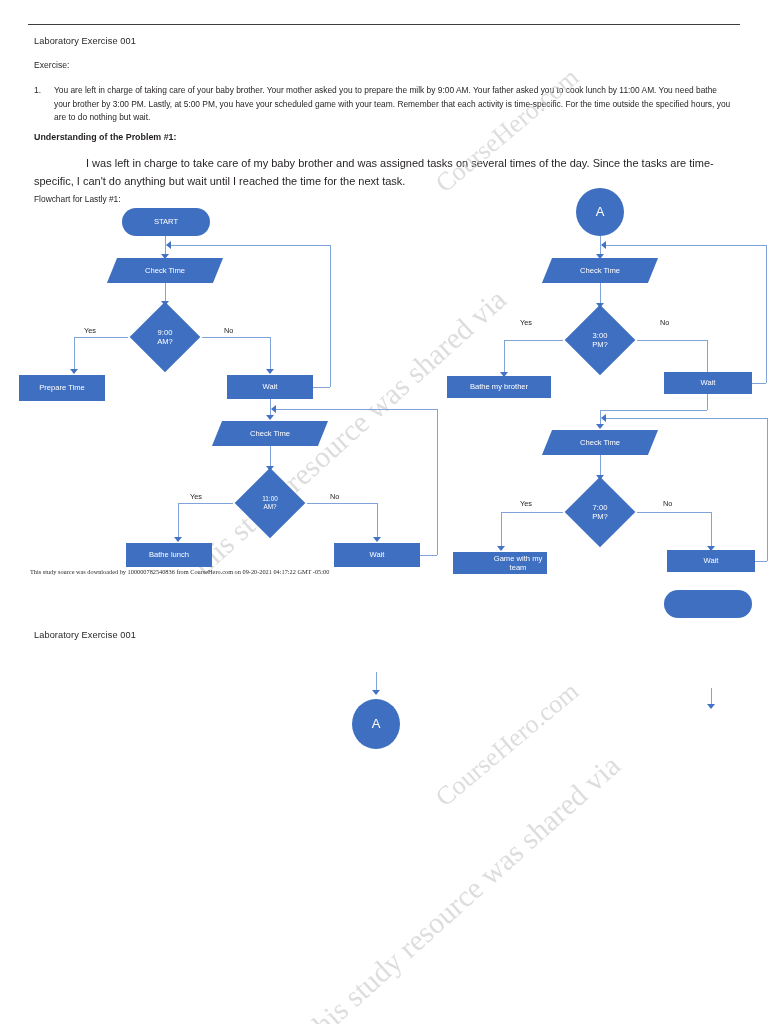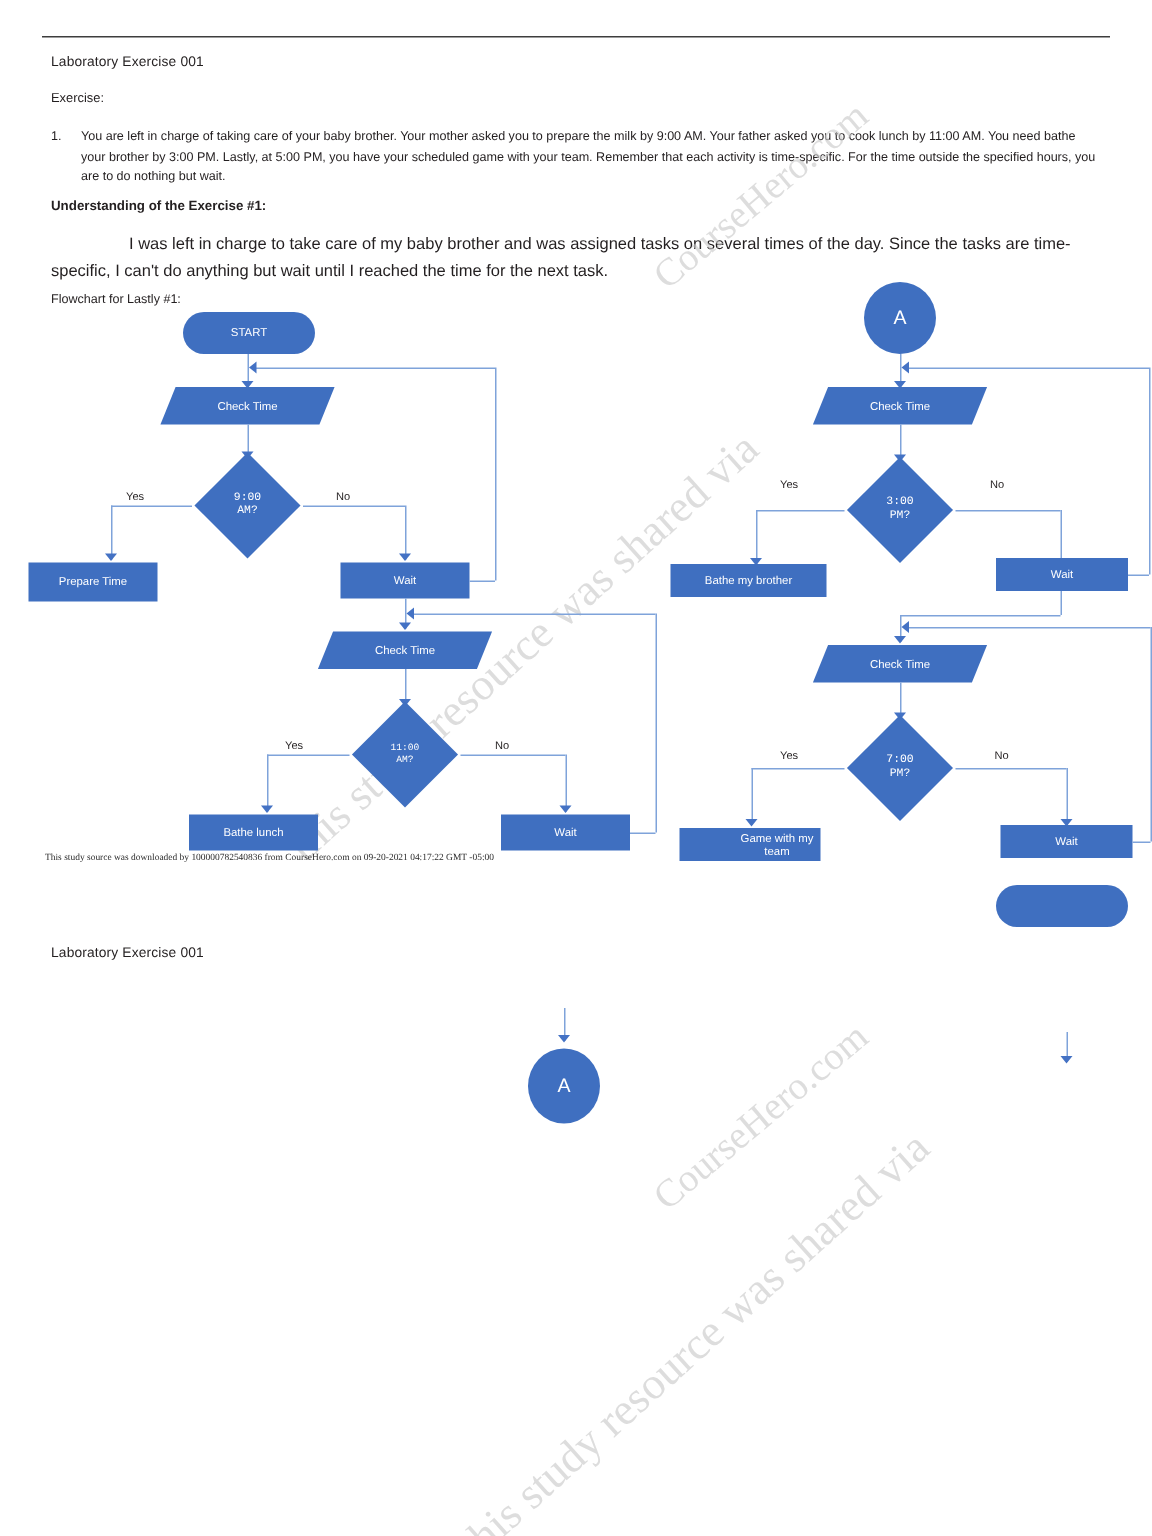--- a/index.html
+++ b/index.html
@@ -89,21 +89,21 @@
   .node.io .io-txt { position: relative; z-index: 1; }
   .node.dec {                                       
     background: transparent;
   }
   .node.dec .dec-shape {
     position: absolute; inset: 0;
     background: #3f6FC0;
     transform: rotate(45deg);
     z-index: 0;
   }
-  .node.dec .dec-txt { position: relative; z-index: 1; font-family: Liberation Mono, monospace; }
+  .node.dec .dec-txt { position: relative; z-index: 1; }
 
   .ln {                                   
     position: absolute;
     background: #7FA3DA;
     pointer-events: auto;
   }
   .ln.h { height: 1px; }
   .ln.v { width: 1px; }
 
   .arw {                                  
@@ -152,21 +152,21 @@
 
   <div class="doc-head p1-head">Laboratory Exercise 001</div>
 
   <div class="label-question">Exercise:</div>
 
   <div class="qitem">
     <div class="qnum">1.</div>
     <div class="qtext">You are left in charge of taking care of your baby brother. Your mother asked you to prepare the milk by 9:00 AM. Your father asked you to cook lunch by 11:00 AM. You need bathe your brother by 3:00 PM. Lastly, at 5:00 PM, you have your scheduled game with your team. Remember that each activity is time-specific. For the time outside the specified hours, you are to do nothing but wait.</div>
   </div>
 
-  <div class="sec-title">Understanding of the Exercise #1:</div>
+  <div class="sec-title">Understanding of the Problem #1:</div>
   <div class="sec-body">I was left in charge to take care of my baby brother and was assigned tasks on several times of the day. Since the tasks are time-specific, I can't do anything but wait until I reached the time for the next task.</div>
   <div class="flow-caption">Flowchart for Lastly #1:</div>
 
   <div class="wm wm-a">this study resource was shared via</div>
   <div class="wm wm-c">CourseHero.com</div>
   <div class="wm wm-b">this study resource was shared via</div>
   <div class="wm wm-d">CourseHero.com</div>
 
   <div class="fc">
 

